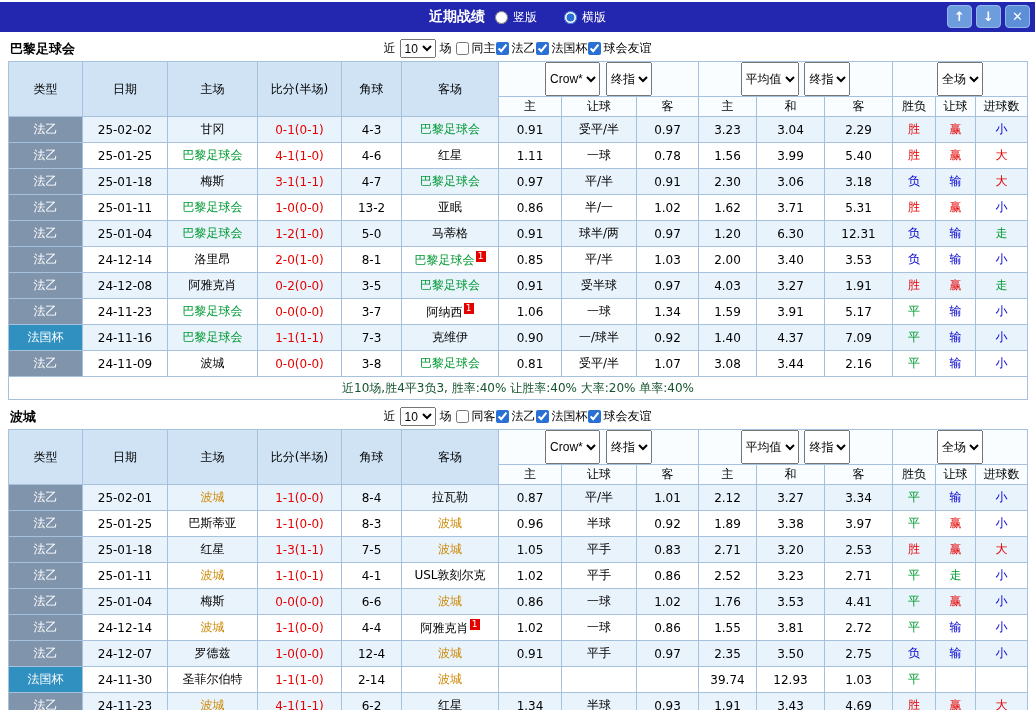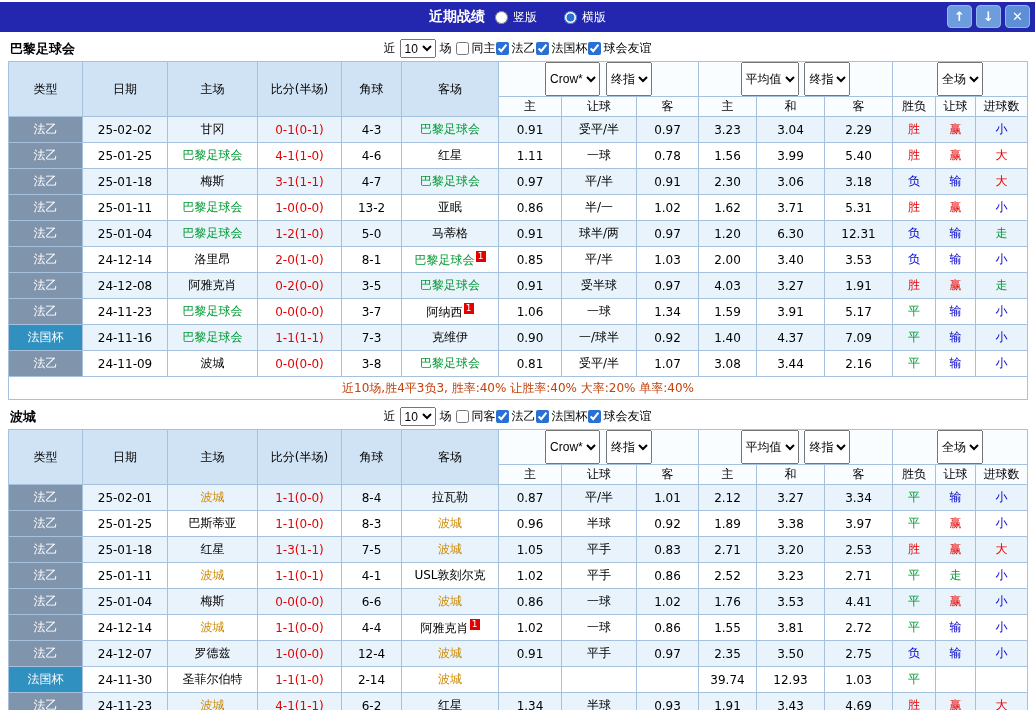--- a/index.html
+++ b/index.html
@@ -40,21 +40,21 @@
   tr.odd  { background: #e9f3fc; }
   tr.even { background: #ffffff; }
   td.league-l2  { background: #8094ac; color: #fff; }
   td.league-cup { background: #3090c0; color: #fff; }
   td.score { color: #e50000; }
   .res-w { color: #e50000; }
   .res-l { color: #0000cc; }
   .res-d { color: #009933; }
   sup.badge { display: inline-block; background: #e50000; color: #fff; font-size: 9px;
     line-height: 11px; min-width: 10px; margin-left: 1px; vertical-align: super; }
-  tfoot td.summary { color: #c2410c; height: 23px; background: #fff; }
+  tfoot td.summary { color: #14532d; height: 23px; background: #fff; }
 </style>
 </head>
 <body>
 
 <div class="titlebar">
   <div class="titlebar-center">
     <span class="page-title">近期战绩</span>
     <span class="layout-radios" id="layout-radios">
         <label>
           <input type="radio" name="layout" style="">

